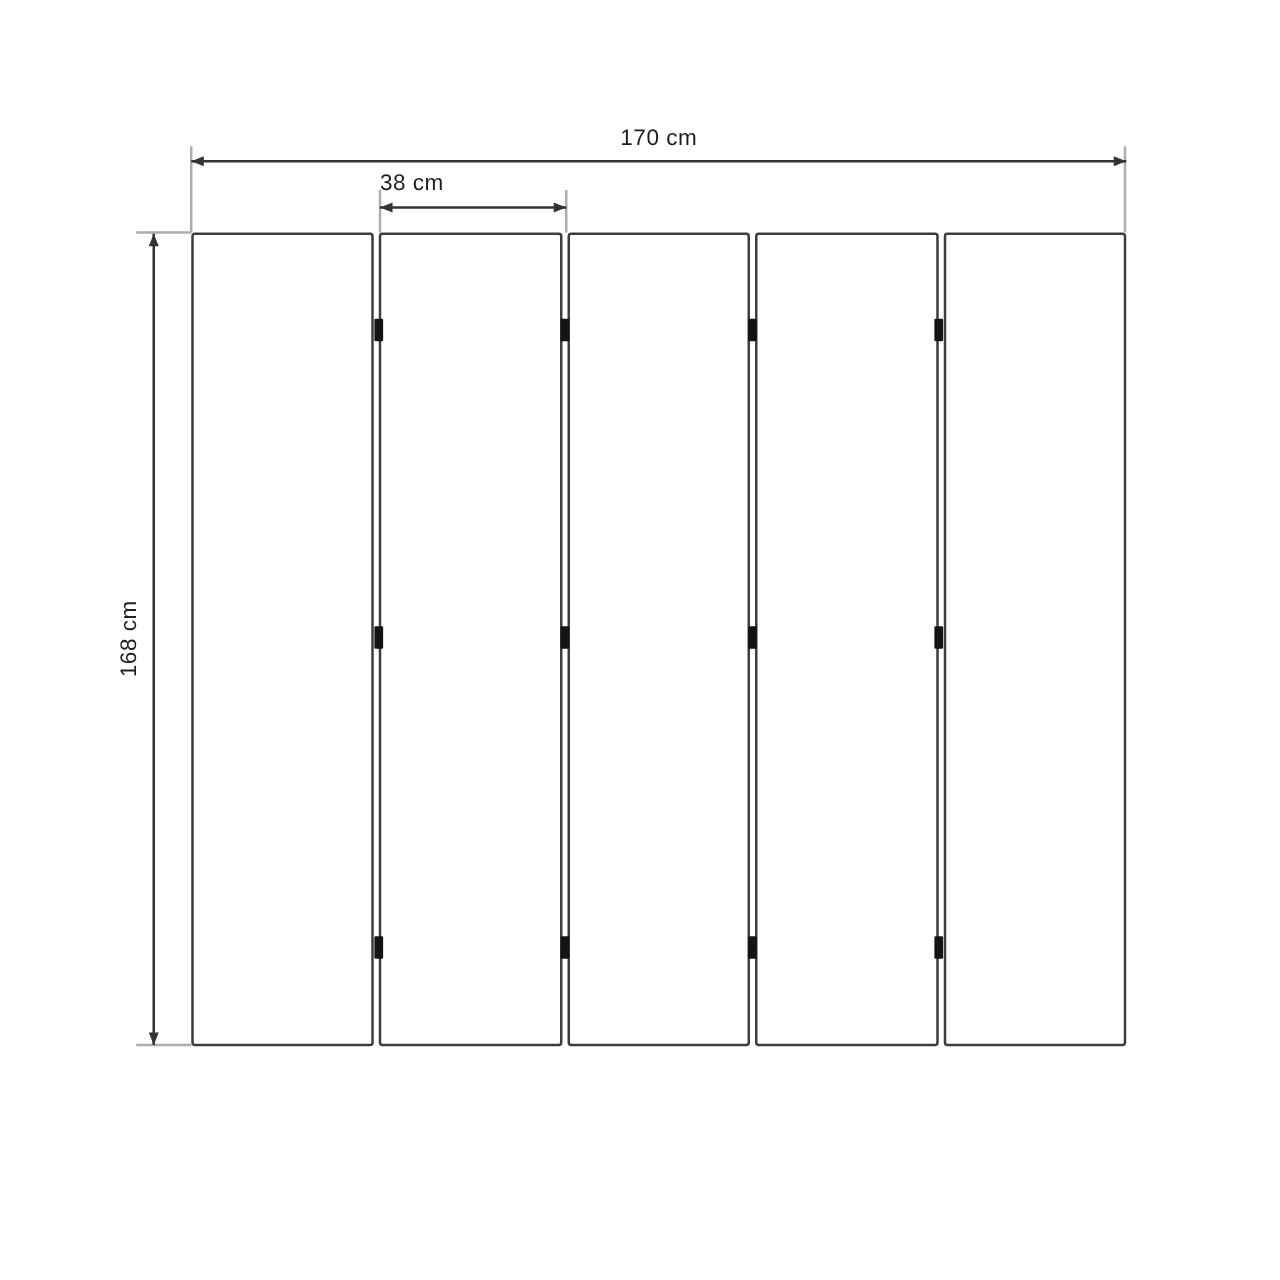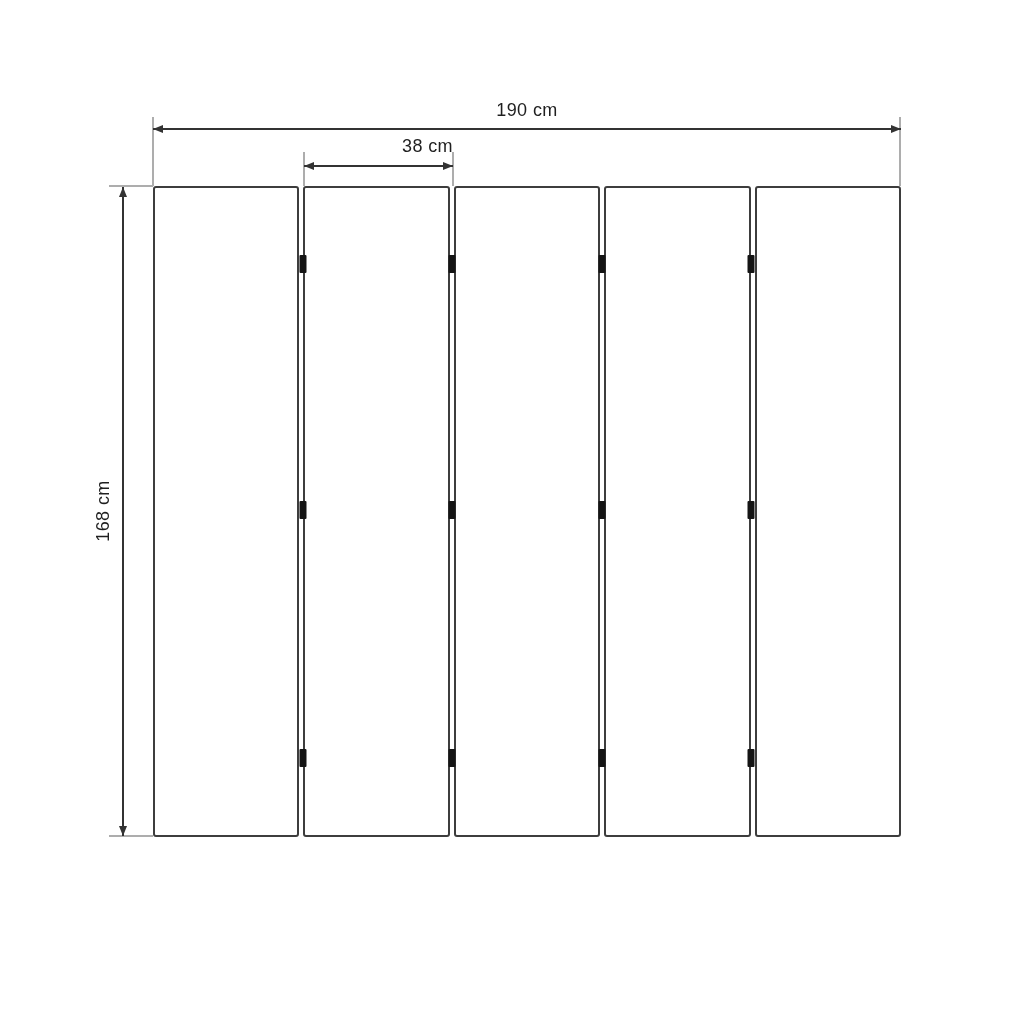--- a/index.html
+++ b/index.html
@@ -99,21 +99,21 @@
 
   
   .dim-label {
     position: absolute;
     font-size: 18px;
     color: #1f1f1f;
     letter-spacing: 0.4px;
     white-space: nowrap;
   }
   .label-total  { left: 153px; top: 100px; width: 748px; text-align: center; }
-  .label-panel  { left: 304px; top: 136px; width: 149px; text-align: right; }
+  .label-panel  { left: 304px; top: 136px; width: 149px; text-align: left; }
   .label-height {
     left: 103px;
     top: 511px;
     transform: translate(-50%, -50%) rotate(-90deg);
   }
 </style>
 </head>
 <body>
 
 <div class="canvas">
@@ -140,21 +140,21 @@
   </div>
 
   <div class="ext ext-total-left"></div>
   <div class="ext ext-total-right"></div>
   <div class="ext ext-38-left"></div>
   <div class="ext ext-38-right"></div>
   <div class="ext ext-height-top"></div>
   <div class="ext ext-height-bottom"></div>
 
   <div class="dim-h dim-total"></div>
-  <div class="dim-label label-total">190 cm</div>
+  <div class="dim-label label-total">170 cm</div>
 
   <div class="dim-h dim-panel"></div>
   <div class="dim-label label-panel">38 cm</div>
 
   <div class="dim-v dim-height"></div>
   <div class="dim-label label-height">168 cm</div>
 
 </div>
 
 </body></html>

